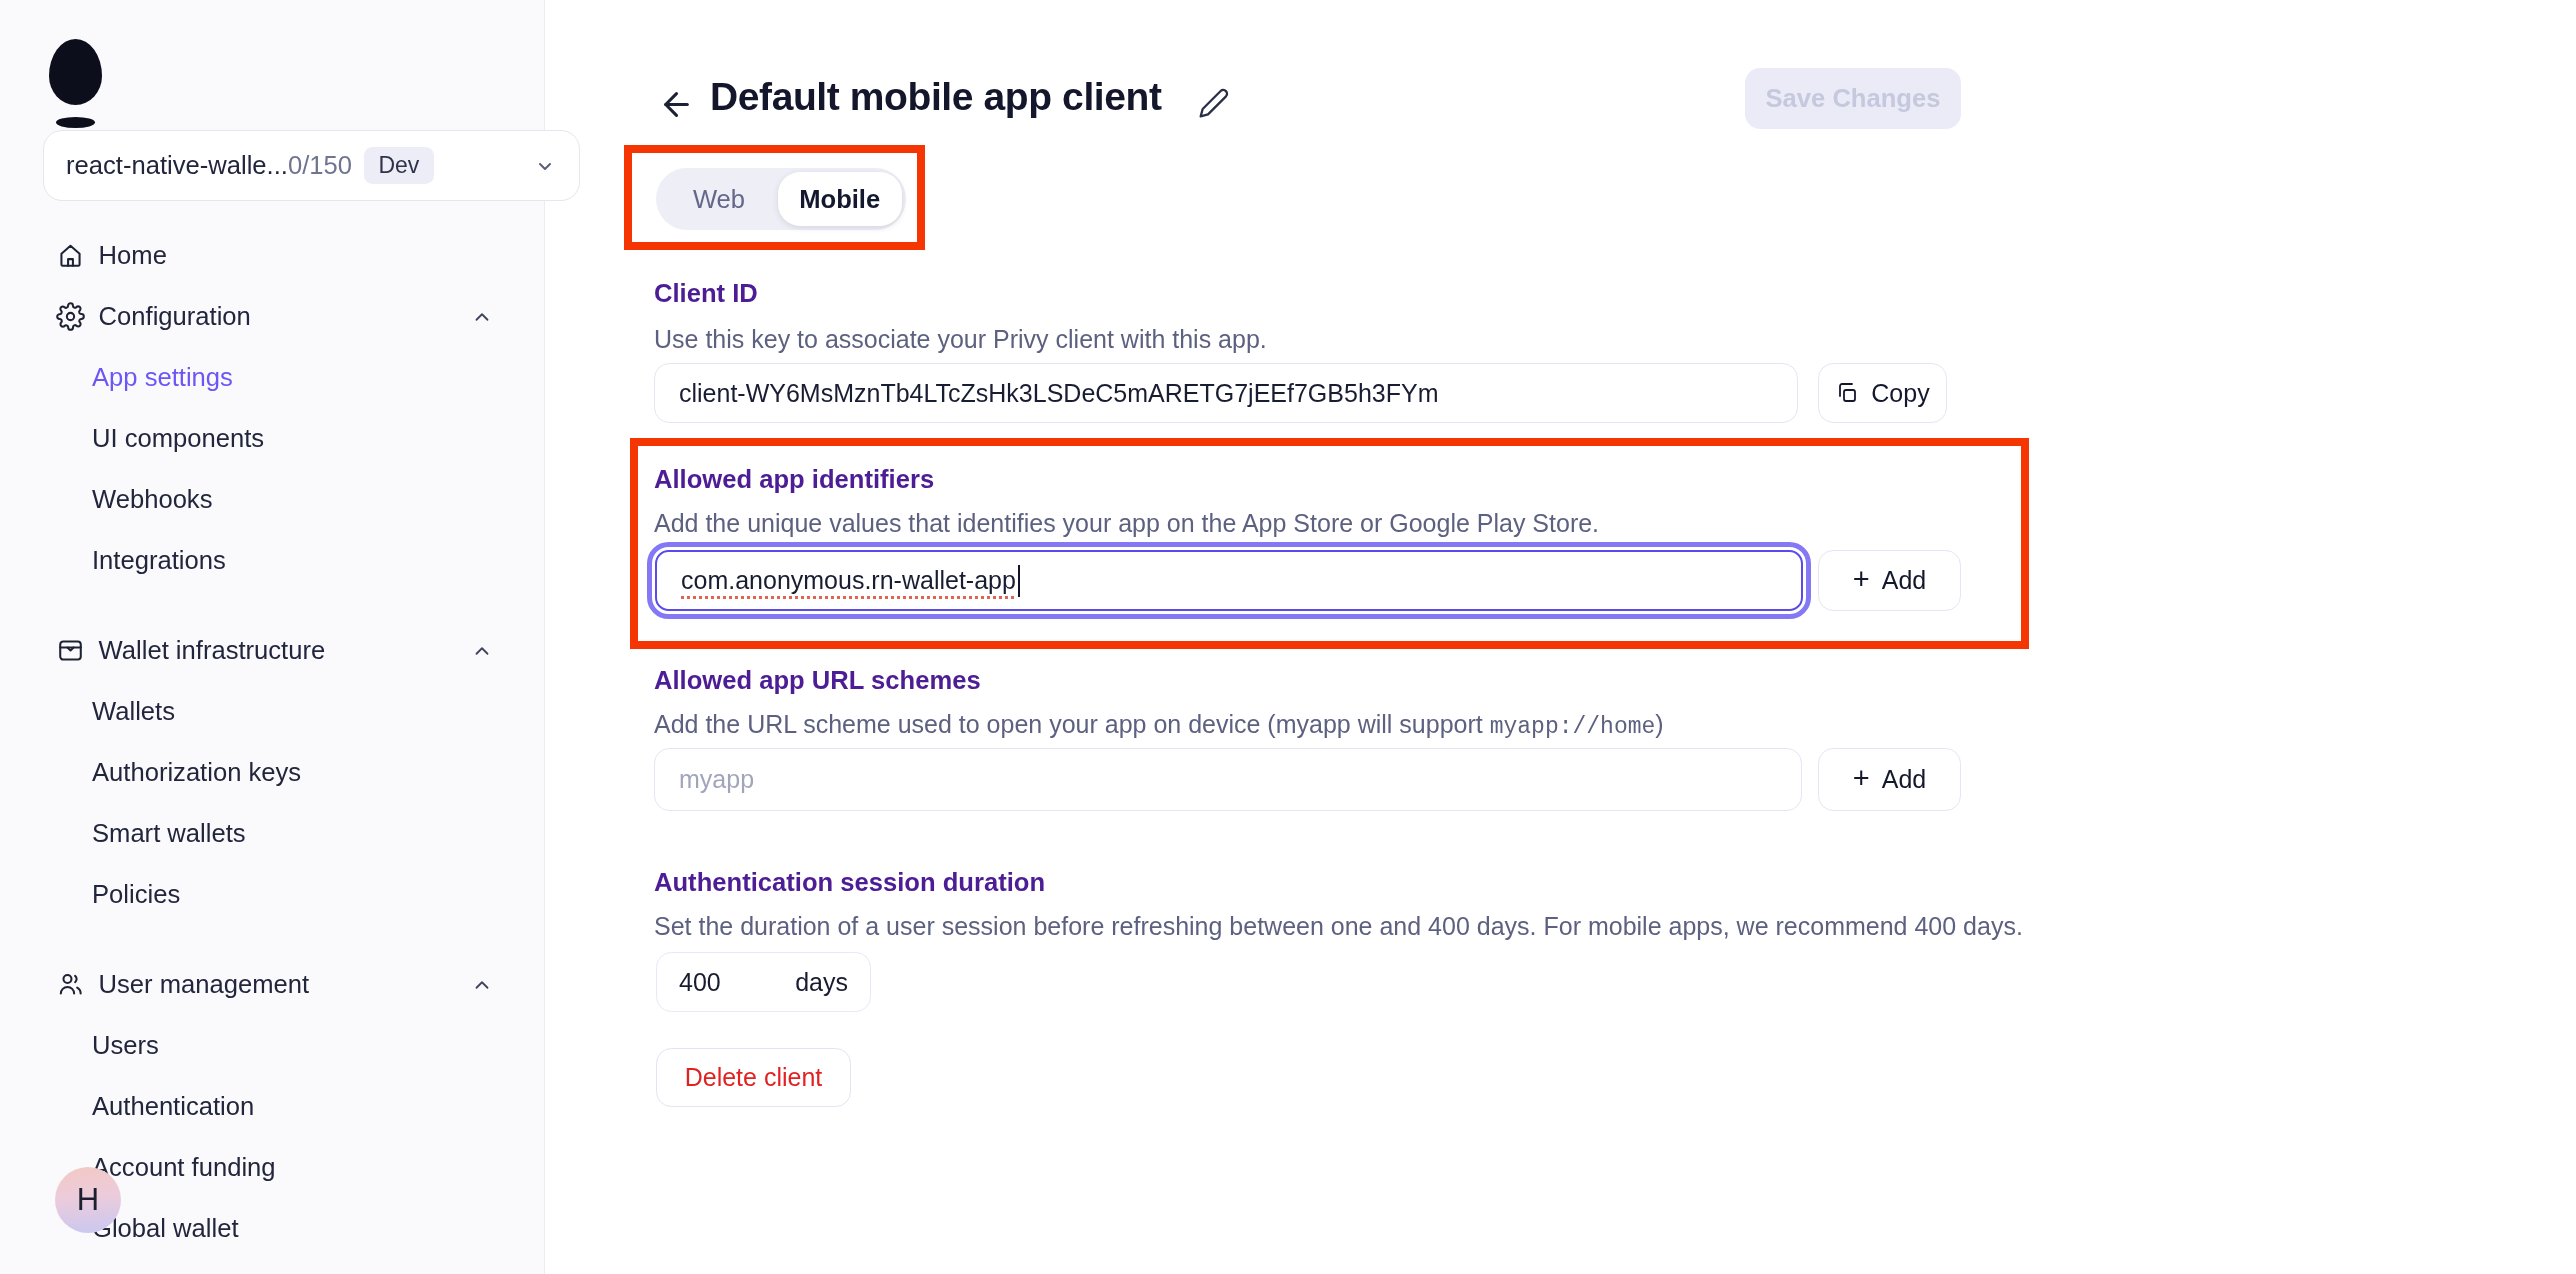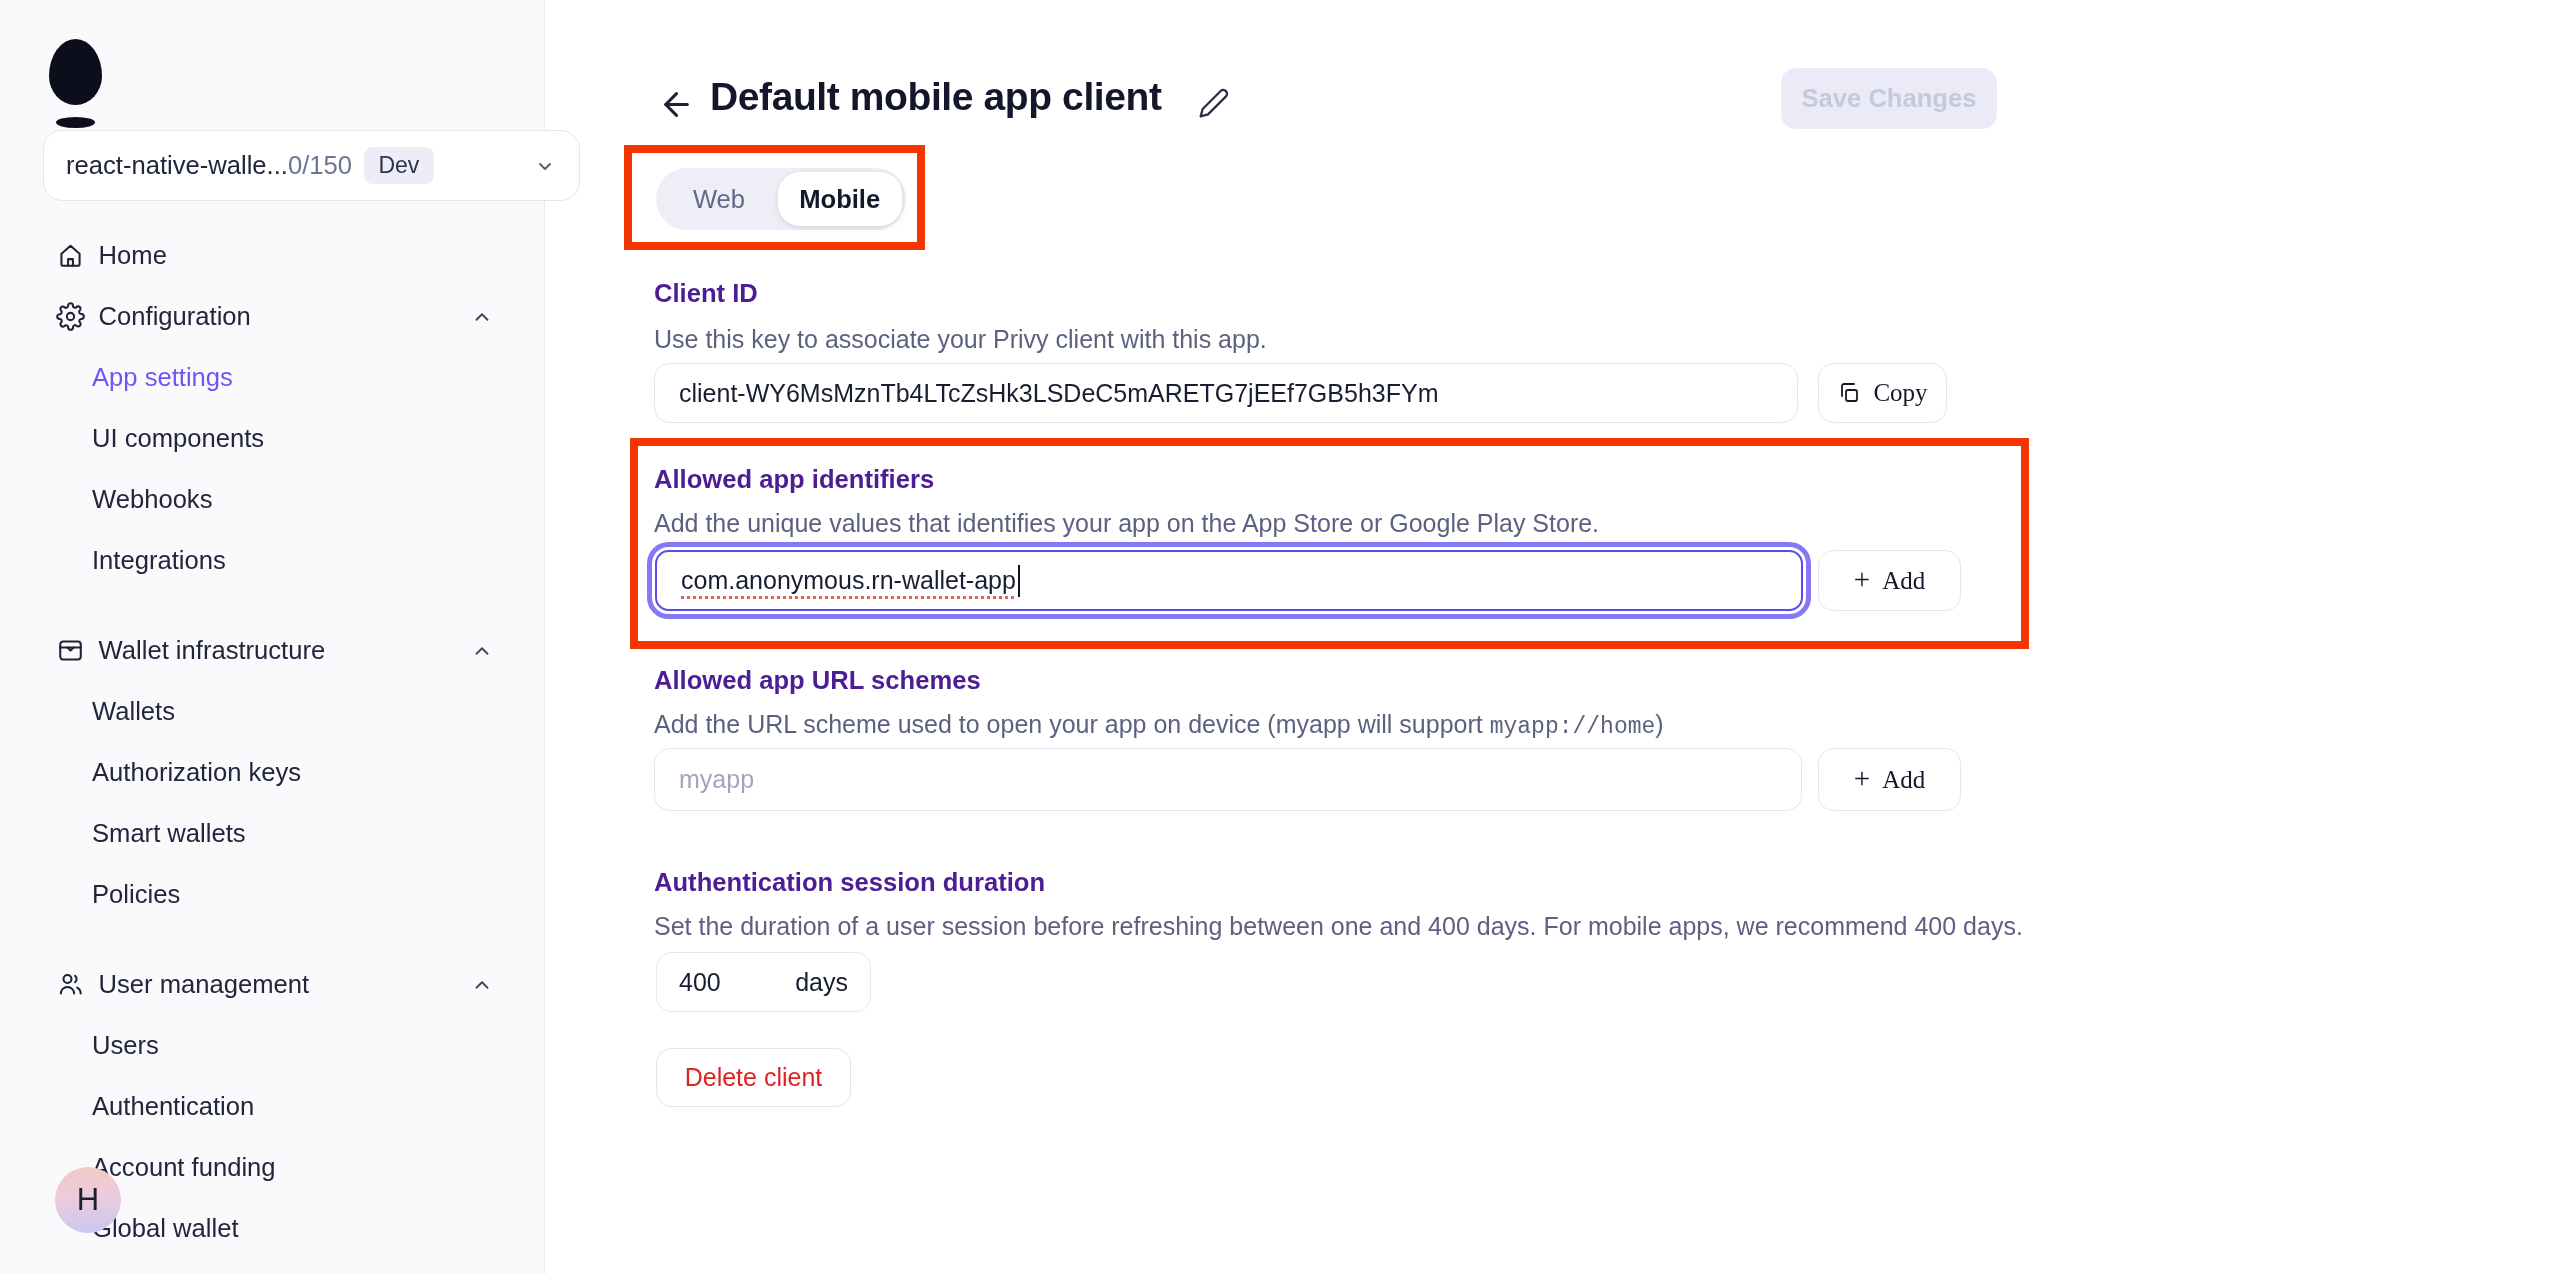--- a/index.html
+++ b/index.html
@@ -65,21 +65,21 @@
     display: flex; align-items: center; justify-content: center; cursor: pointer; }
   .page-title {
     position: absolute; left: 710px; top: 75px;
     font-size: 39px; font-weight: 700; color: #14172b; letter-spacing: -0.4px;
   }
   .pencil-btn { position: absolute; left: 1193px; top: 82px; width: 41px; height: 41px;
     display: flex; align-items: center; justify-content: center; cursor: pointer; }
   .save-btn {
     position: absolute; left: 1745px; top: 68px; width: 216px; height: 61px;
     background: #eaebf7; color: #c6c9de; border: none; border-radius: 15.3px;
-    font-size: 25.6px; font-weight: 600; font-family: inherit; margin-left: 36px;
+    font-size: 25.6px; font-weight: 600; font-family: inherit;
   }
 
   
   .red-rect { position: absolute; border: 8.5px solid #f53602; pointer-events: none; z-index: 5; }
   .red-rect.r1 { left: 624px; top: 145px; width: 301px; height: 105px; }
   .red-rect.r2 { left: 630px; top: 438px; width: 1399px; height: 211px; }
 
   
   .segmented {
     position: absolute; left: 656px; top: 168px; width: 250px; height: 62px;
@@ -100,21 +100,21 @@
 
   .text-input {
     position: absolute; background: #ffffff; border: 1.7px solid #e4e6f1; border-radius: 15.3px;
     font-size: 25px; color: #191d32; padding: 0 24px; font-family: inherit; outline: none;
   }
   .text-input::placeholder { color: #a0a5bc; }
 
   .btn-outline {
     position: absolute; background: #ffffff; border: 1.7px solid #e4e6f1; border-radius: 15.3px;
     display: flex; align-items: center; justify-content: center; gap: 12px;
-    font-size: 25px; font-weight: 500; color: #14182c; font-family: Liberation Serif, serif; cursor: pointer;
+    font-size: 25px; font-weight: 500; color: #14182c; font-family: Liberation Sans, sans-serif; cursor: pointer;
   }
   .plus-glyph { font-size: 29px; font-weight: 400; line-height: 1; margin-top: -2.6px; }
 
   .focus-input {
     position: absolute; left: 655px; top: 550px; width: 1148px; height: 61px;
     background: #ffffff; border: 2.6px solid #5b4be8; border-radius: 13.6px;
     outline: 5.1px solid #8478f5; outline-offset: 3.4px;
     display: flex; align-items: center; padding: 0 24px; z-index: 2;
   }
   .focus-input .typed {

